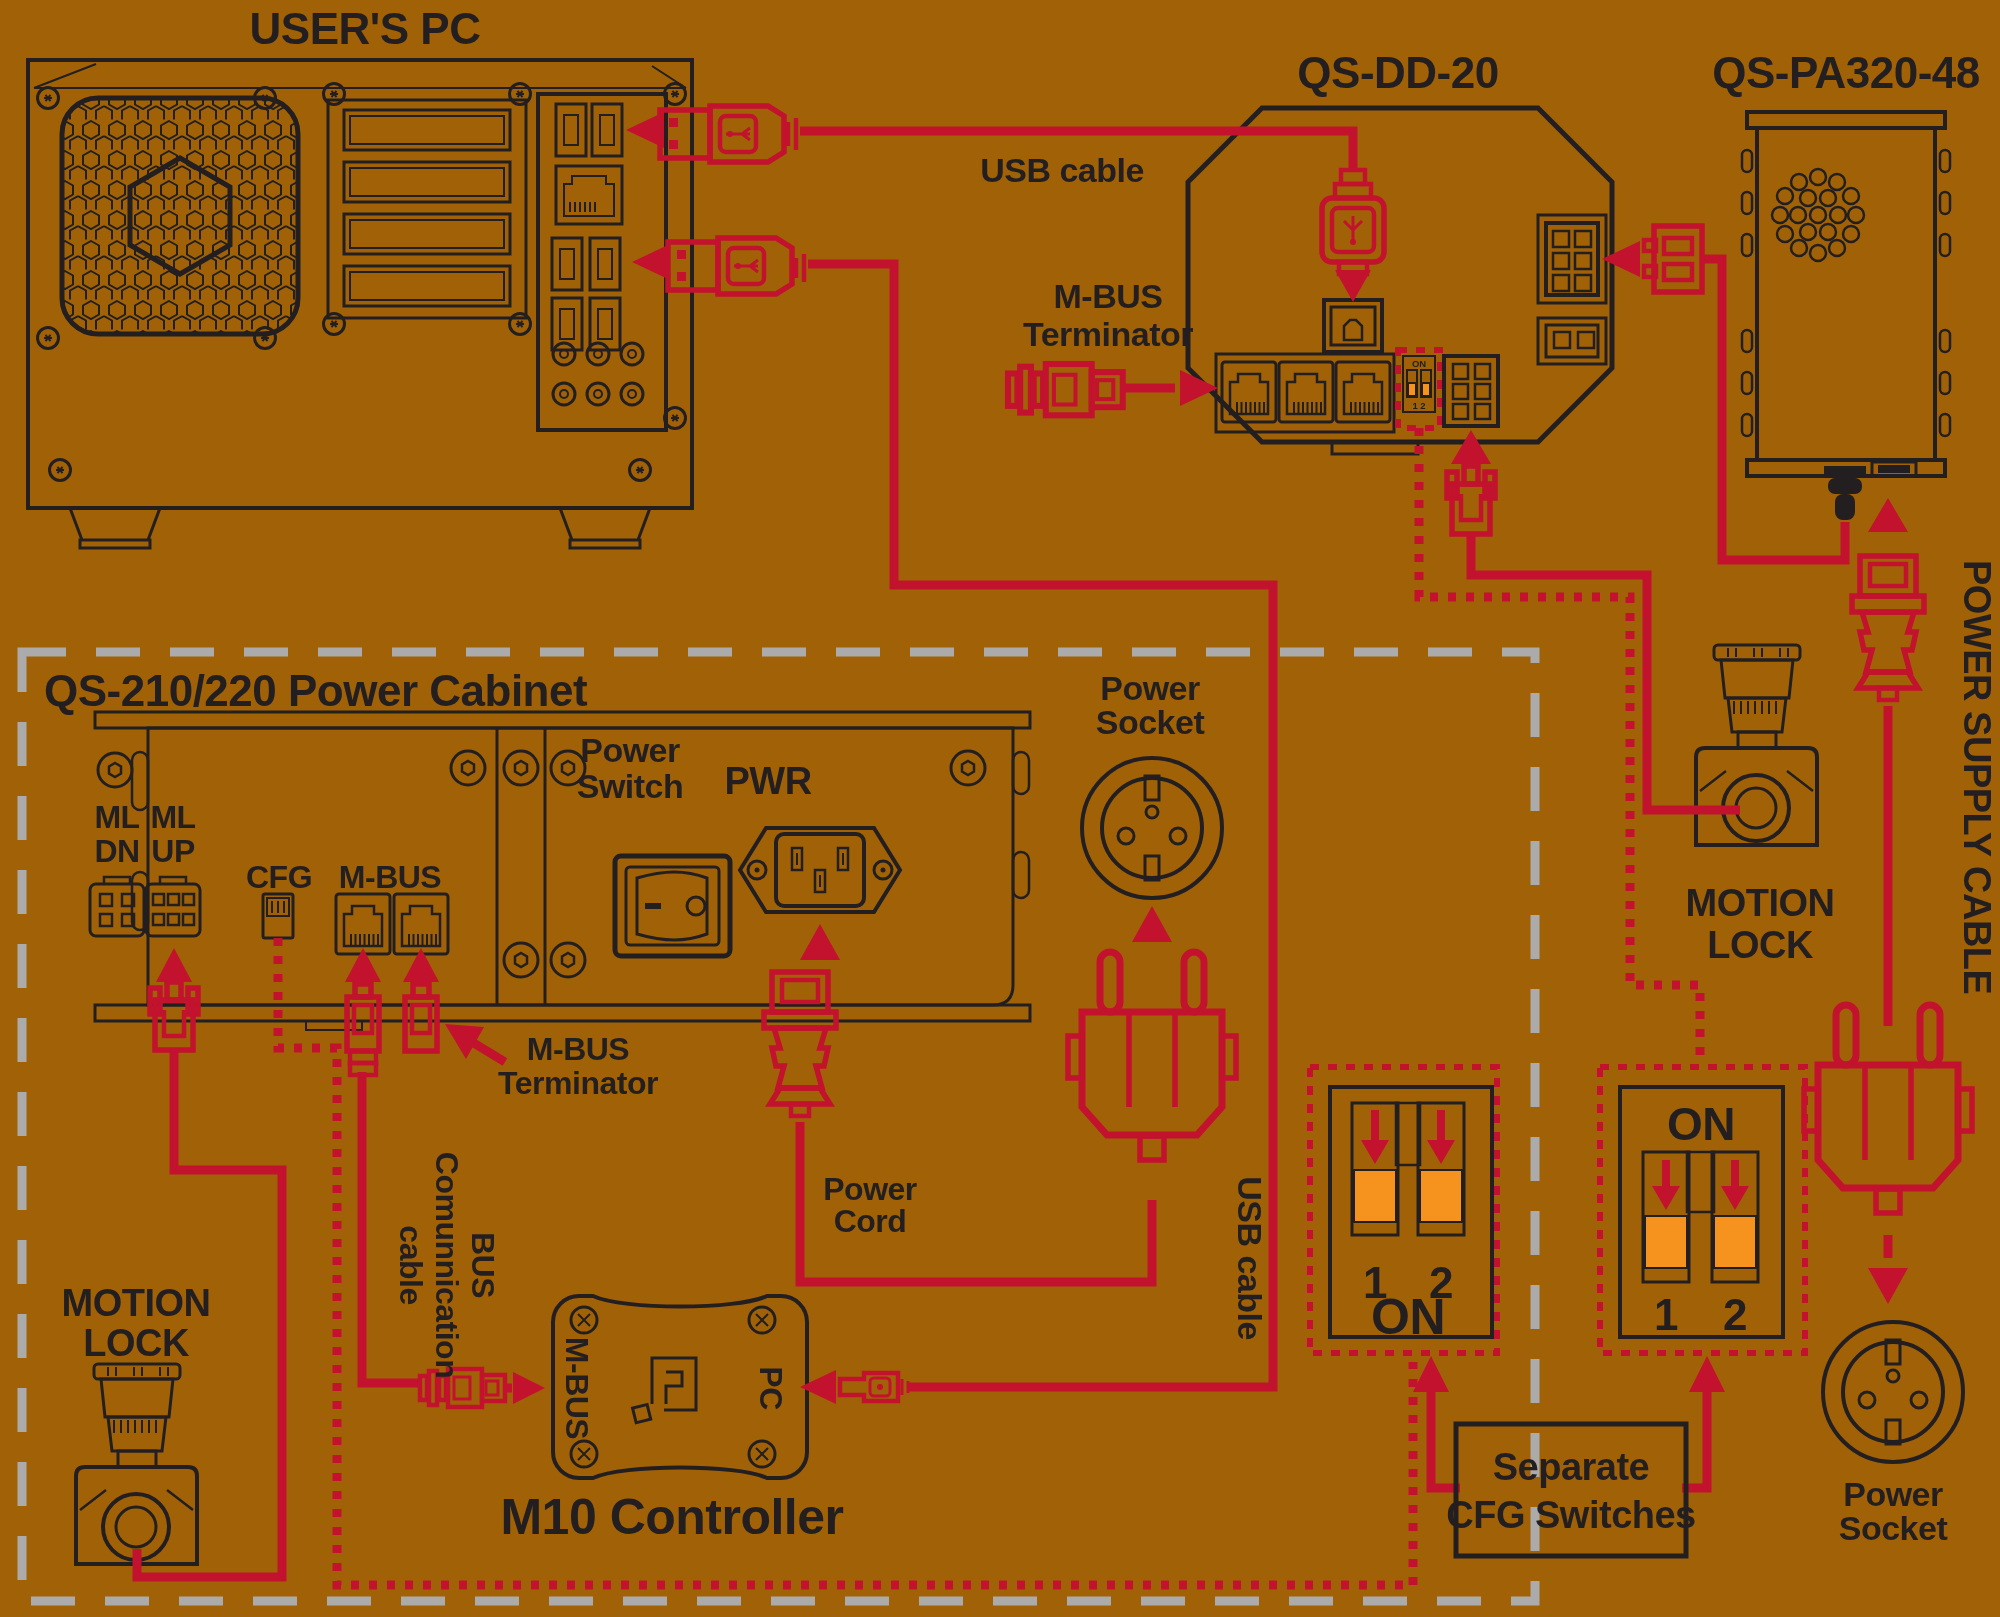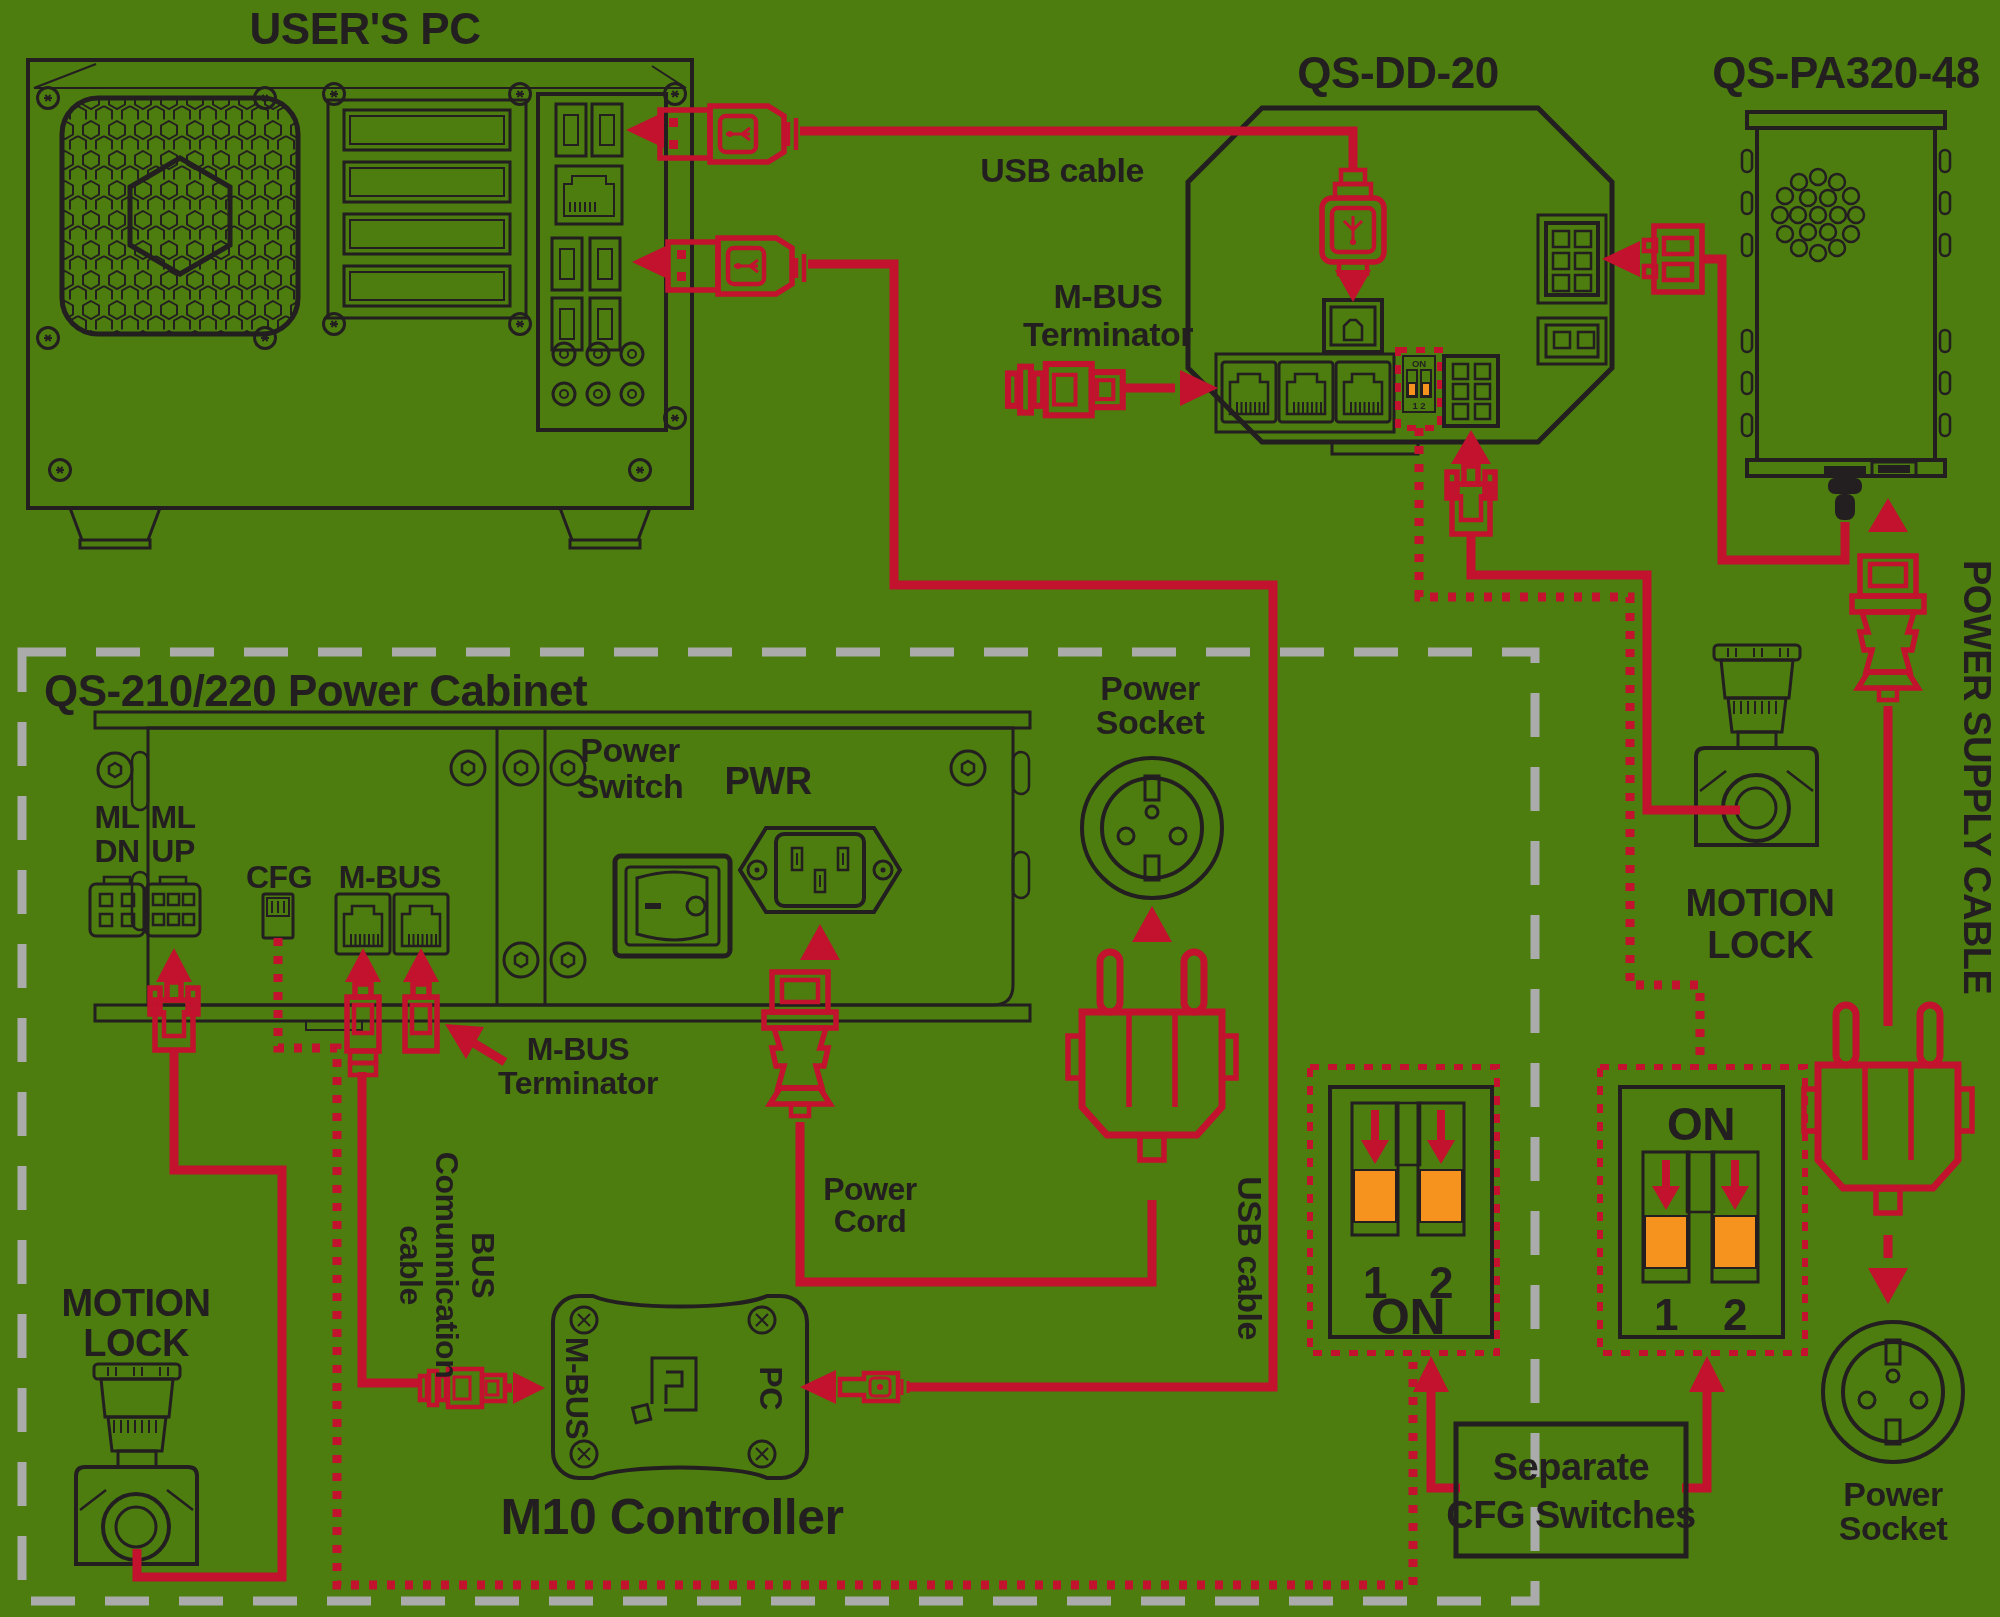--- a/index.html
+++ b/index.html
@@ -1,16 +1,16 @@
 <!DOCTYPE html>
 <html style="--red: #C2122E; --orange: #F6921E; --black: #231F20; --gray: #ABABAB;"><head>
 <meta charset="utf-8">
 <style>
   html,body{margin:0;padding:0;background:#fff}
-  .stage{position:relative;width:2000px;height:1617px;background:#4d7c0f;overflow:hidden}
+  .stage{position:relative;width:2000px;height:1617px;background:#a16207;overflow:hidden}
   svg{display:block}
   text{font-family:"Liberation Sans",sans-serif;font-weight:bold;fill:var(--black);text-anchor:middle;letter-spacing:-0.5px}.t32{font-size:32px}.t34{font-size:34px}
   .t38{font-size:38px}.t44{font-size:44px}.t46{font-size:46px}
   .t50{font-size:50px}.t9{font-size:9.5px;letter-spacing:0}
   .ts{text-anchor:start}
   .k2{fill:none;stroke:var(--black);stroke-width:2}
   .k25{fill:none;stroke:var(--black);stroke-width:2.5}
   .k3{fill:none;stroke:var(--black);stroke-width:3}
   .k4{fill:none;stroke:var(--black);stroke-width:4}
   .k5{fill:none;stroke:var(--black);stroke-width:5}

